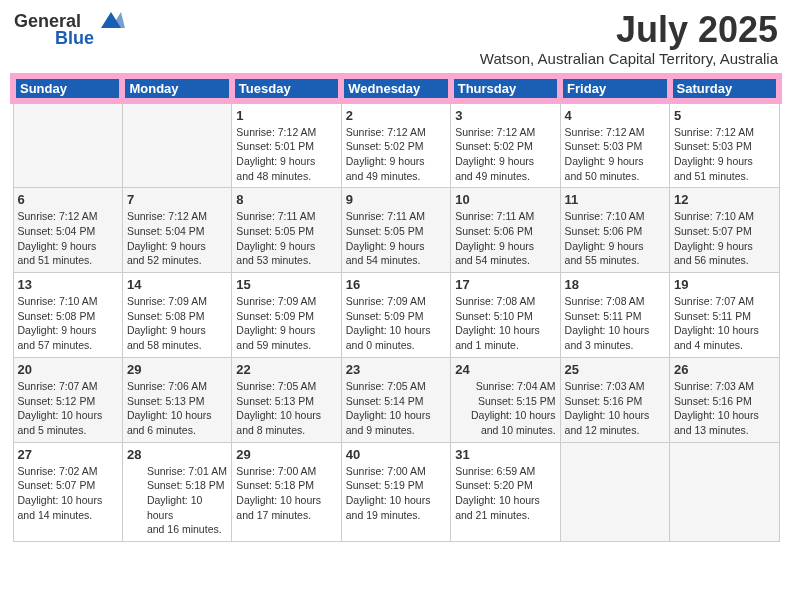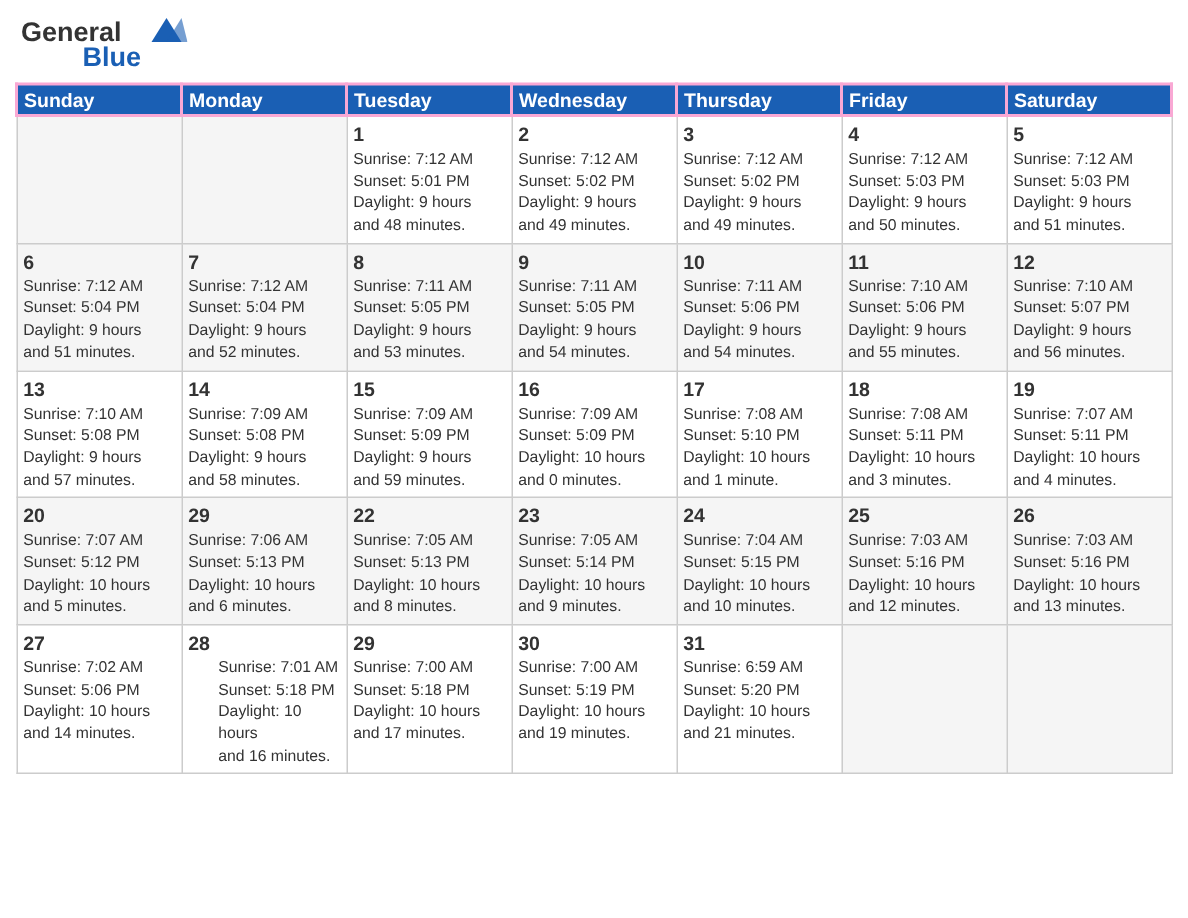--- a/index.html
+++ b/index.html
@@ -46,21 +46,21 @@
       border-collapse: collapse;
       table-layout: fixed;
     }
     thead th {
       background: #1a5fb4;
       color: #fff;
       font-size: 13px;
       font-weight: bold;
       padding: 2px 4px;
       text-align: left;
-      border: 2px solid #f9a8d4;
+      border: 6px solid #f9a8d4;
     }
     tbody td {
       border: 1px solid #ccc;
       vertical-align: top;
       padding: 4px 4px;
       font-size: 11px;
       color: #333;
       height: 80px;
     }
     .day-num {
@@ -91,20 +91,24 @@
   <div class="logo">
     <div class="logo-row">
       <span style="font-size:18px;font-weight:bold;color:#333;">General</span>
       <svg width="28" height="22" viewBox="0 0 28 22">
         <polygon points="4,18 14,2 24,18" fill="#1a5fb4"></polygon>
         <polygon points="14,18 24,2 28,18" fill="#1a5fb4" opacity="0.6"></polygon>
       </svg>
     </div>
     <span style="font-size:18px;font-weight:bold;color:#1a5fb4;margin-top:-4px;margin-left:41px;">Blue</span>
   </div>
+  <div class="title-block">
+    <div class="month-title">July 2025</div>
+    <div class="location-title">Watson, Australian Capital Territory, Australia</div>
+  </div>
 </div>
 
 <table>
   <thead>
     <tr>
     <th>Sunday</th>
         <th>Monday</th>
         <th>Tuesday</th>
         <th>Wednesday</th>
         <th>Thursday</th>
@@ -278,21 +282,21 @@
         </td>
         <td>
           <div class="day-num">23</div>
           <div class="cell-info" style="white-space: pre-line;">Sunrise: 7:05 AM
 Sunset: 5:14 PM
 Daylight: 10 hours
 and 9 minutes.</div>
         </td>
         <td>
           <div class="day-num">24</div>
-          <div class="cell-info" style="white-space: pre-line;">Sunrise: 7:04 AM
+          <div class="cell-info" style="white-space: pre-line; text-align: right;">Sunrise: 7:04 AM
 Sunset: 5:15 PM
 Daylight: 10 hours
 and 10 minutes.</div>
         </td>
         <td>
           <div class="day-num">25</div>
           <div class="cell-info" style="white-space: pre-line;">Sunrise: 7:03 AM
 Sunset: 5:16 PM
 Daylight: 10 hours
 and 12 minutes.</div>
@@ -302,40 +306,40 @@
           <div class="cell-info" style="white-space: pre-line;">Sunrise: 7:03 AM
 Sunset: 5:16 PM
 Daylight: 10 hours
 and 13 minutes.</div>
         </td>
       </tr>
       <tr>
         <td>
           <div class="day-num">27</div>
           <div class="cell-info" style="white-space: pre-line;">Sunrise: 7:02 AM
-Sunset: 5:06 PM
+Sunset: 5:07 PM
 Daylight: 10 hours
 and 14 minutes.</div>
         </td>
         <td>
           <div class="day-num">28</div>
           <div class="cell-info" style="white-space: pre-line; margin-left: 20px;">Sunrise: 7:01 AM
 Sunset: 5:18 PM
 Daylight: 10 hours
 and 16 minutes.</div>
         </td>
         <td>
           <div class="day-num">29</div>
           <div class="cell-info" style="white-space: pre-line;">Sunrise: 7:00 AM
 Sunset: 5:18 PM
 Daylight: 10 hours
 and 17 minutes.</div>
         </td>
         <td>
-          <div class="day-num">30</div>
+          <div class="day-num">40</div>
           <div class="cell-info" style="white-space: pre-line;">Sunrise: 7:00 AM
 Sunset: 5:19 PM
 Daylight: 10 hours
 and 19 minutes.</div>
         </td>
         <td>
           <div class="day-num">31</div>
           <div class="cell-info" style="white-space: pre-line;">Sunrise: 6:59 AM
 Sunset: 5:20 PM
 Daylight: 10 hours

